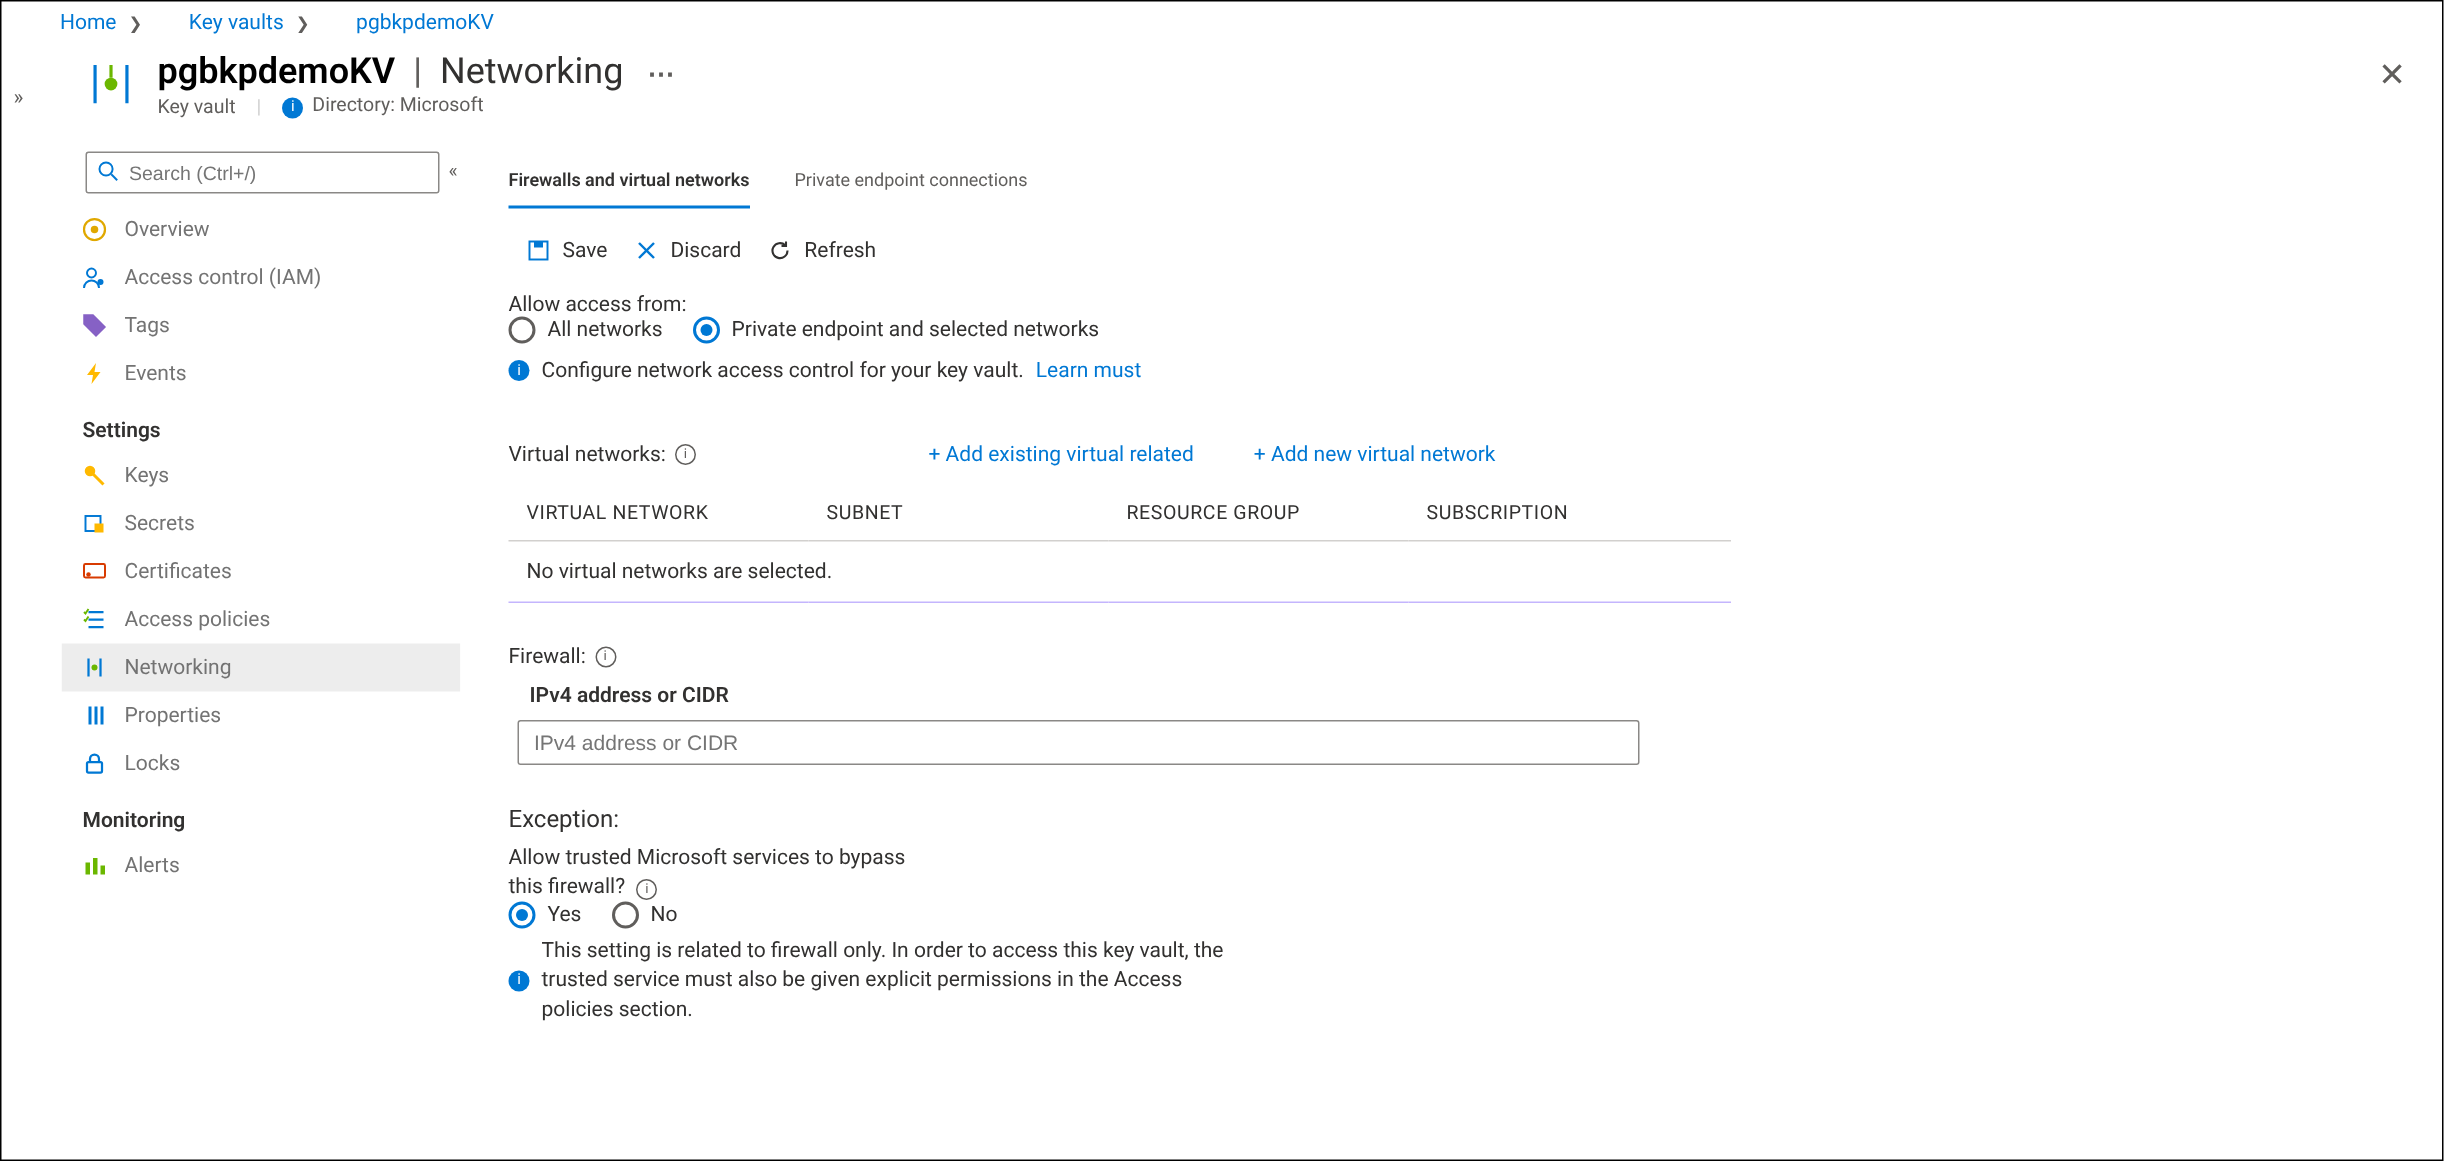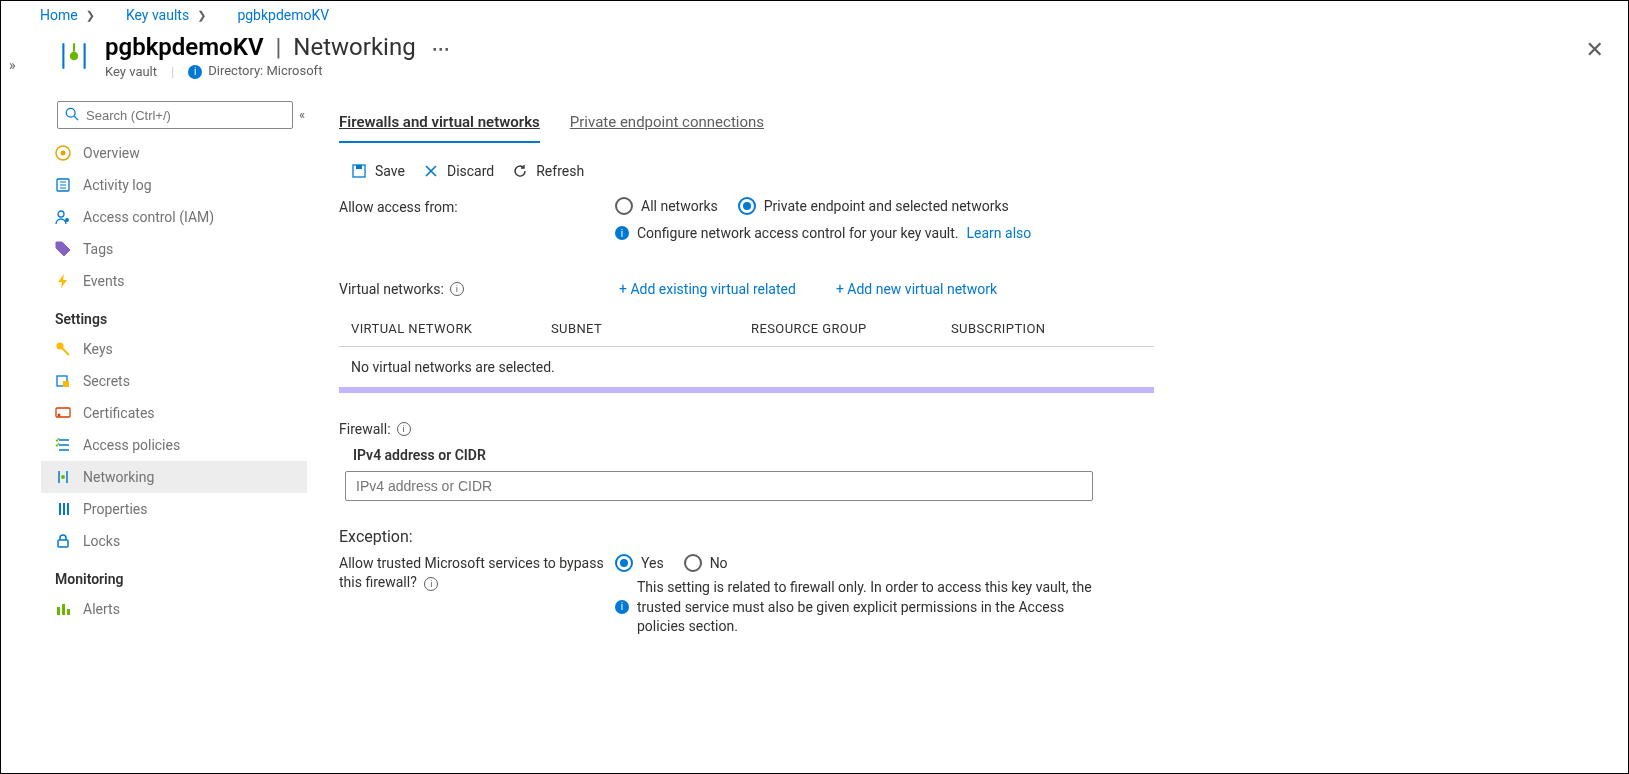--- a/index.html
+++ b/index.html
@@ -163,27 +163,27 @@
   .nav-item.active { background:#ededed; }
   .nav-item .ic { width:16px; height:16px; display:inline-flex; align-items:center; justify-content:center; }
 
   
   .main {
     flex: 1;
     padding: 10px 30px 0 32px;
     overflow: auto;
   }
   .tabs { display:flex; gap: 30px; border-bottom: 0; margin-bottom: 14px; }
-  .tab { padding: 6px 0 10px 0; font-size: 15px; color:#605e5c; cursor:pointer;text-decoration:underline; }
+  .tab { padding: 6px 0 10px 0; font-size: 12px; color:#605e5c; cursor:pointer; }
   .tab.active { color:#323130; font-weight:600; border-bottom: 2px solid #0078d4; }
 
   .toolbar { display:flex; gap: 18px; align-items:center; padding: 6px 0 18px 12px; }
   .toolbar .btn { display:inline-flex; align-items:center; gap:8px; cursor:pointer; color:#323130; font-size:14px; }
 
-  .form-row { display:flex; align-items:flex-start; margin-bottom: 14px; }
+  .form-row { display:flex; align-items:flex-start; margin-bottom: 14px; flex-direction: column; }
   .form-label { width: 276px; color:#323130; font-size:14px; padding-top:2px; }
   .form-content { flex:1; }
   .radio-row { display:flex; align-items:center; gap: 20px; }
   .radio {
     width:18px; height:18px; border:2px solid #605e5c; border-radius:50%;
     display:inline-flex; align-items:center; justify-content:center; margin-right:8px;
     cursor:pointer;
   }
   .radio.checked { border-color:#0078d4; }
   .radio.checked::after { content:""; width:8px; height:8px; border-radius:50%; background:#0078d4; }
@@ -209,21 +209,21 @@
     margin-top: 14px;
   }
   table.vnet th {
     text-align:left; font-size:13px; letter-spacing:0.4px;
     color:#323130; font-weight:400;
     padding: 10px 12px;
     border-bottom:1px solid #d2d0ce;
   }
   table.vnet td {
     padding: 12px;
-    border-bottom:6px solid #c4b5fd;
+    border-bottom:1px solid #c4b5fd;
     font-size:14px; color:#323130;
   }
 
   .ipv4-heading { font-weight:600; font-size:14px; margin:10px 0 8px 14px; }
   .ipv4-input {
     width: 748px;
     margin-left: 6px;
     height: 30px;
     padding: 4px 10px;
     border: 1px solid #8a8886;
@@ -291,31 +291,20 @@
     <div class="nav-scroll">
 
       <div class="nav-item">
         <span class="ic">
             <svg width="16" height="16" viewBox="0 0 16 16">
               <circle cx="8" cy="8" r="7" fill="none" stroke="#e0a800" stroke-width="1.5"></circle>
               <circle cx="8" cy="8" r="2.5" fill="#e0a800"></circle>
             </svg>
           </span>
         <span>Overview</span>
-      </div>
-      <div class="nav-item">
-        <span class="ic">
-            <svg width="16" height="16" viewBox="0 0 16 16">
-              <rect x="2" y="2" width="12" height="12" rx="1" fill="none" stroke="#0078d4" stroke-width="1.3"></rect>
-              <line x1="5" y1="5" x2="11" y2="5" stroke="#0078d4"></line>
-              <line x1="5" y1="8" x2="11" y2="8" stroke="#0078d4"></line>
-              <line x1="5" y1="11" x2="11" y2="11" stroke="#0078d4"></line>
-            </svg>
-          </span>
-        <span>Activity log</span>
       </div>
       <div class="nav-item">
         <span class="ic">
             <svg width="16" height="16" viewBox="0 0 16 16">
               <circle cx="6" cy="5" r="3" fill="none" stroke="#0078d4" stroke-width="1.3"></circle>
               <path d="M1 15c0-3 2.5-5 5-5s5 2 5 5" fill="none" stroke="#0078d4" stroke-width="1.3"></path>
               <circle cx="12" cy="11" r="2" fill="#0078d4"></circle>
             </svg>
           </span>
         <span>Access control (IAM)</span>
@@ -466,21 +455,21 @@
             <span>All networks</span>
           </span>
           <span class="radio-opt">
             <span class="radio checked"></span>
             <span>Private endpoint and selected networks</span>
           </span>
         </div>
         <div class="info-line">
           <span class="info-dot">i</span>
           <span>Configure network access control for your key vault.</span>
-          <a>Learn also</a>
+          <a>Learn must</a>
         </div>
       </div>
     </div>
 
     
     <div class="section-heading-row" style="margin-top:40px;text-align:right;">
       <div class="lbl">
         <span>Virtual networks:</span>
         <span class="info-icon-o">i</span>
       </div>

